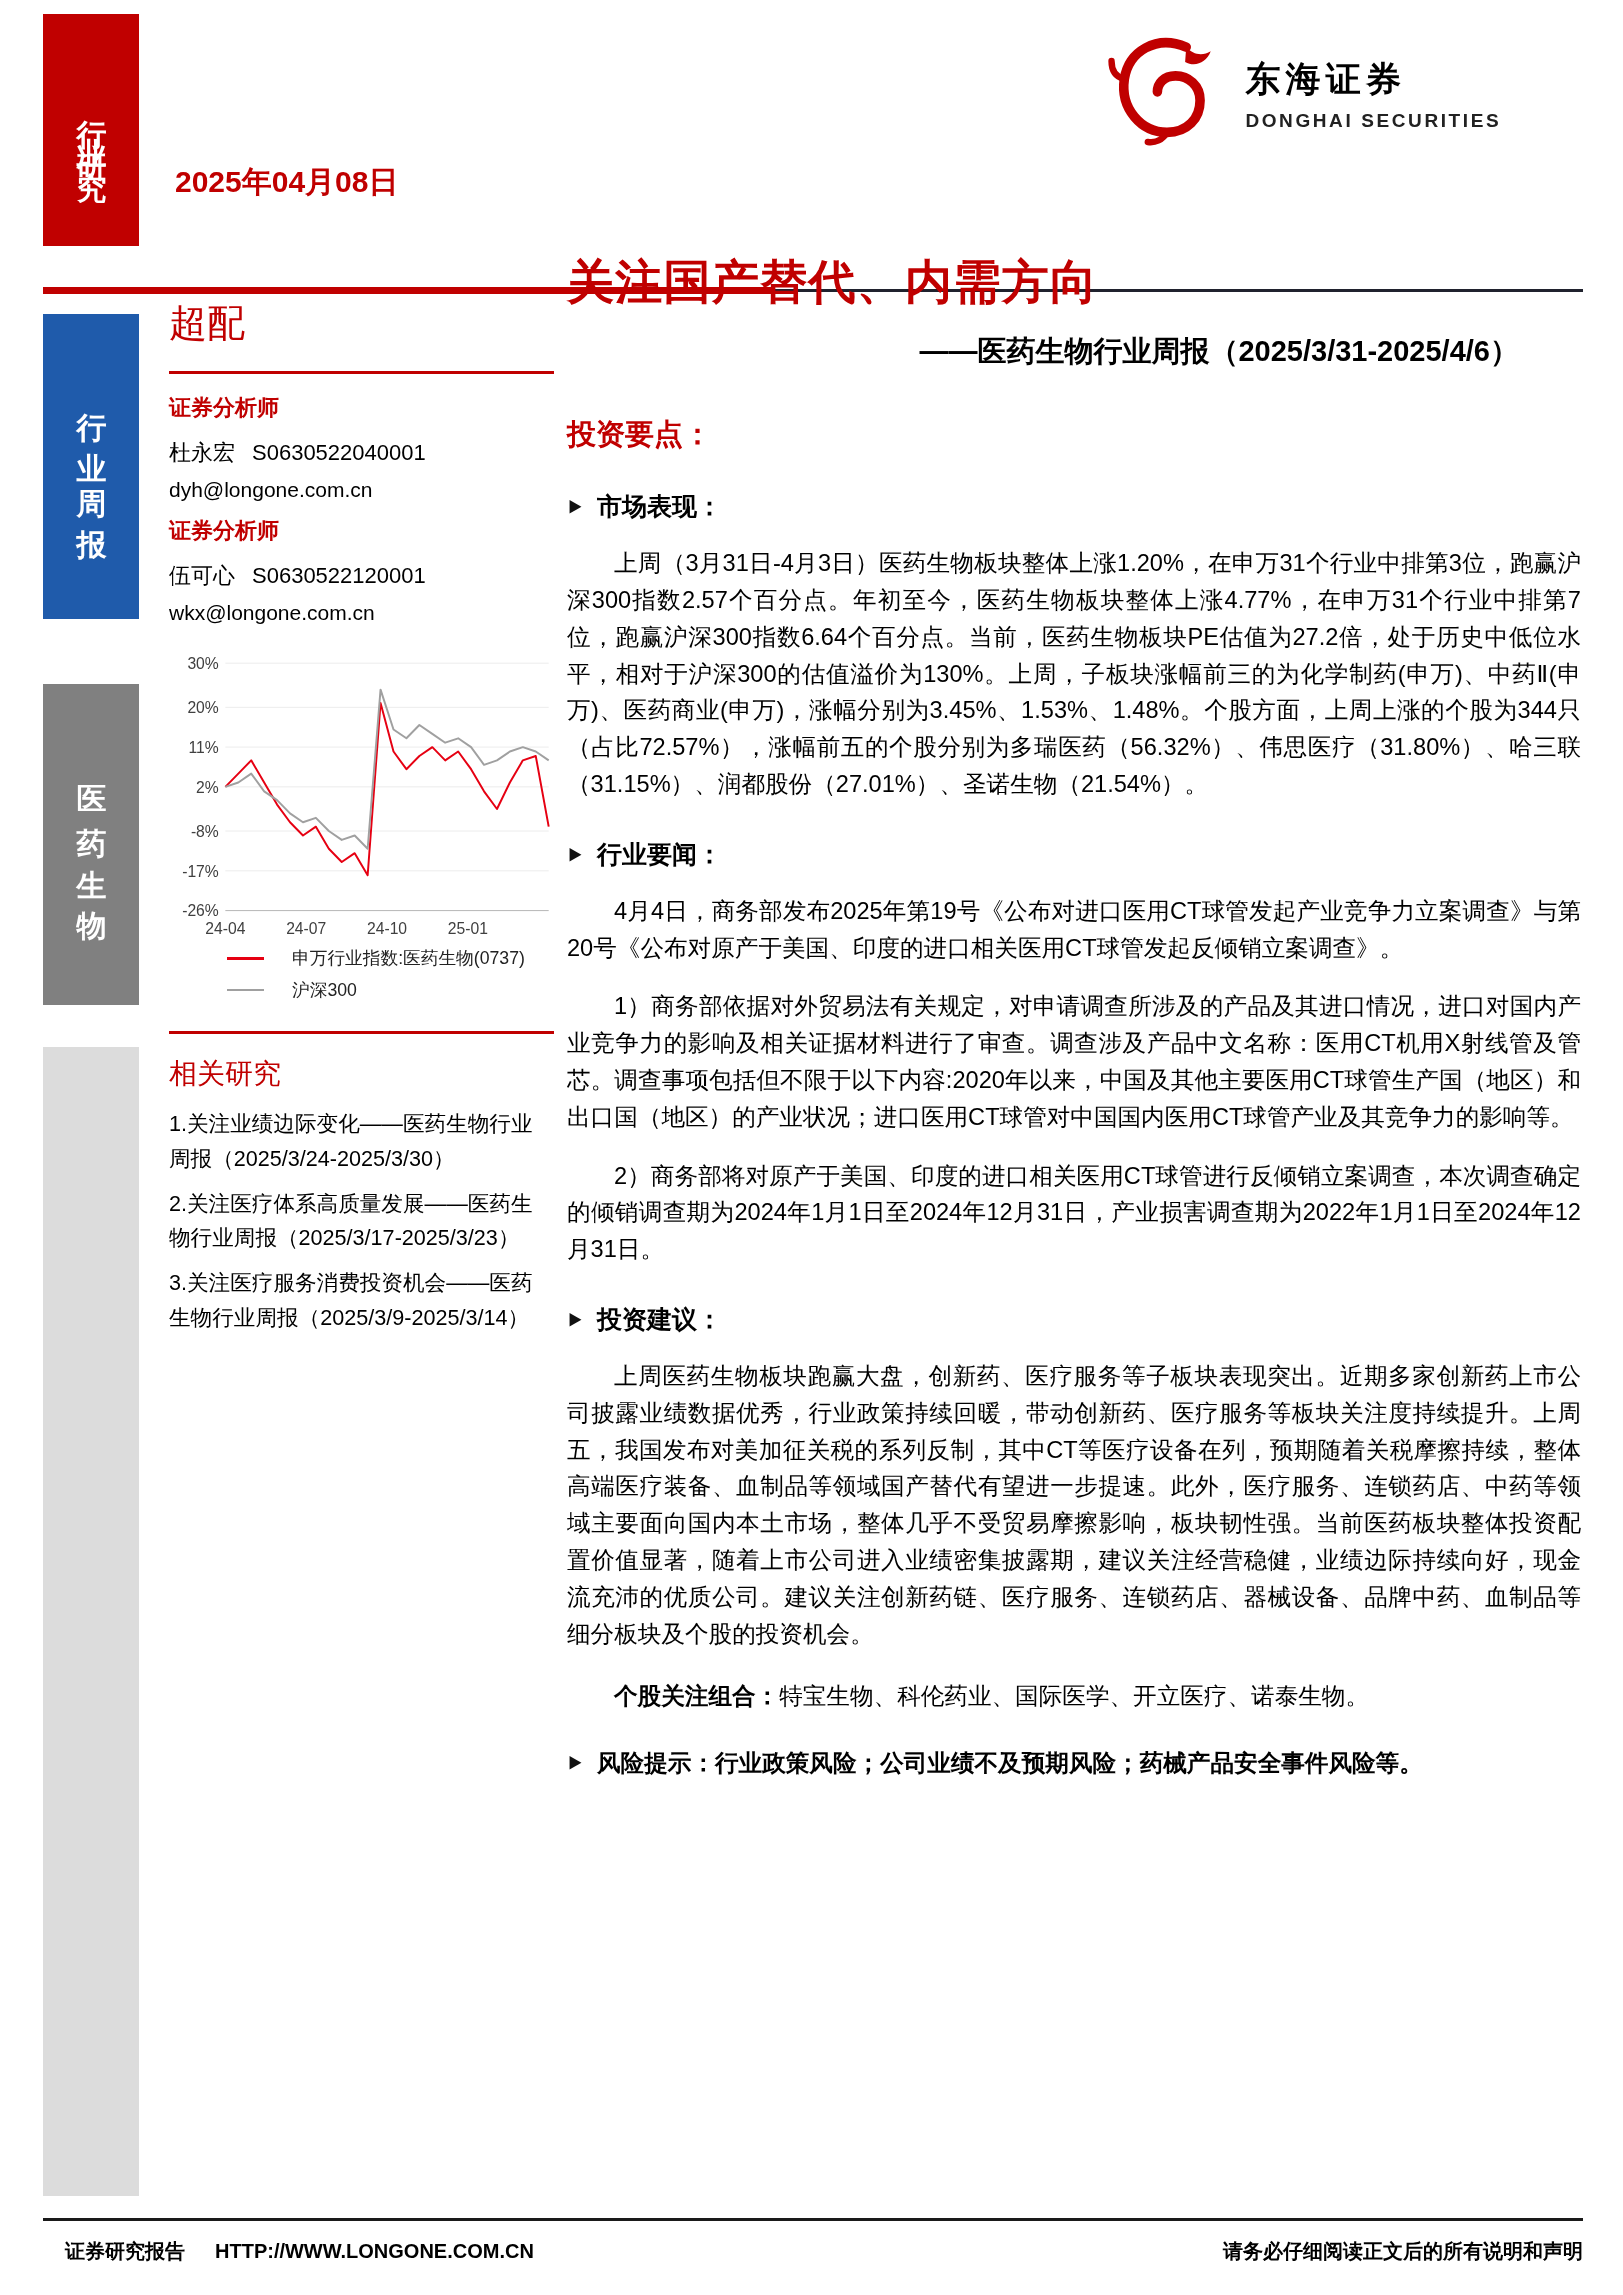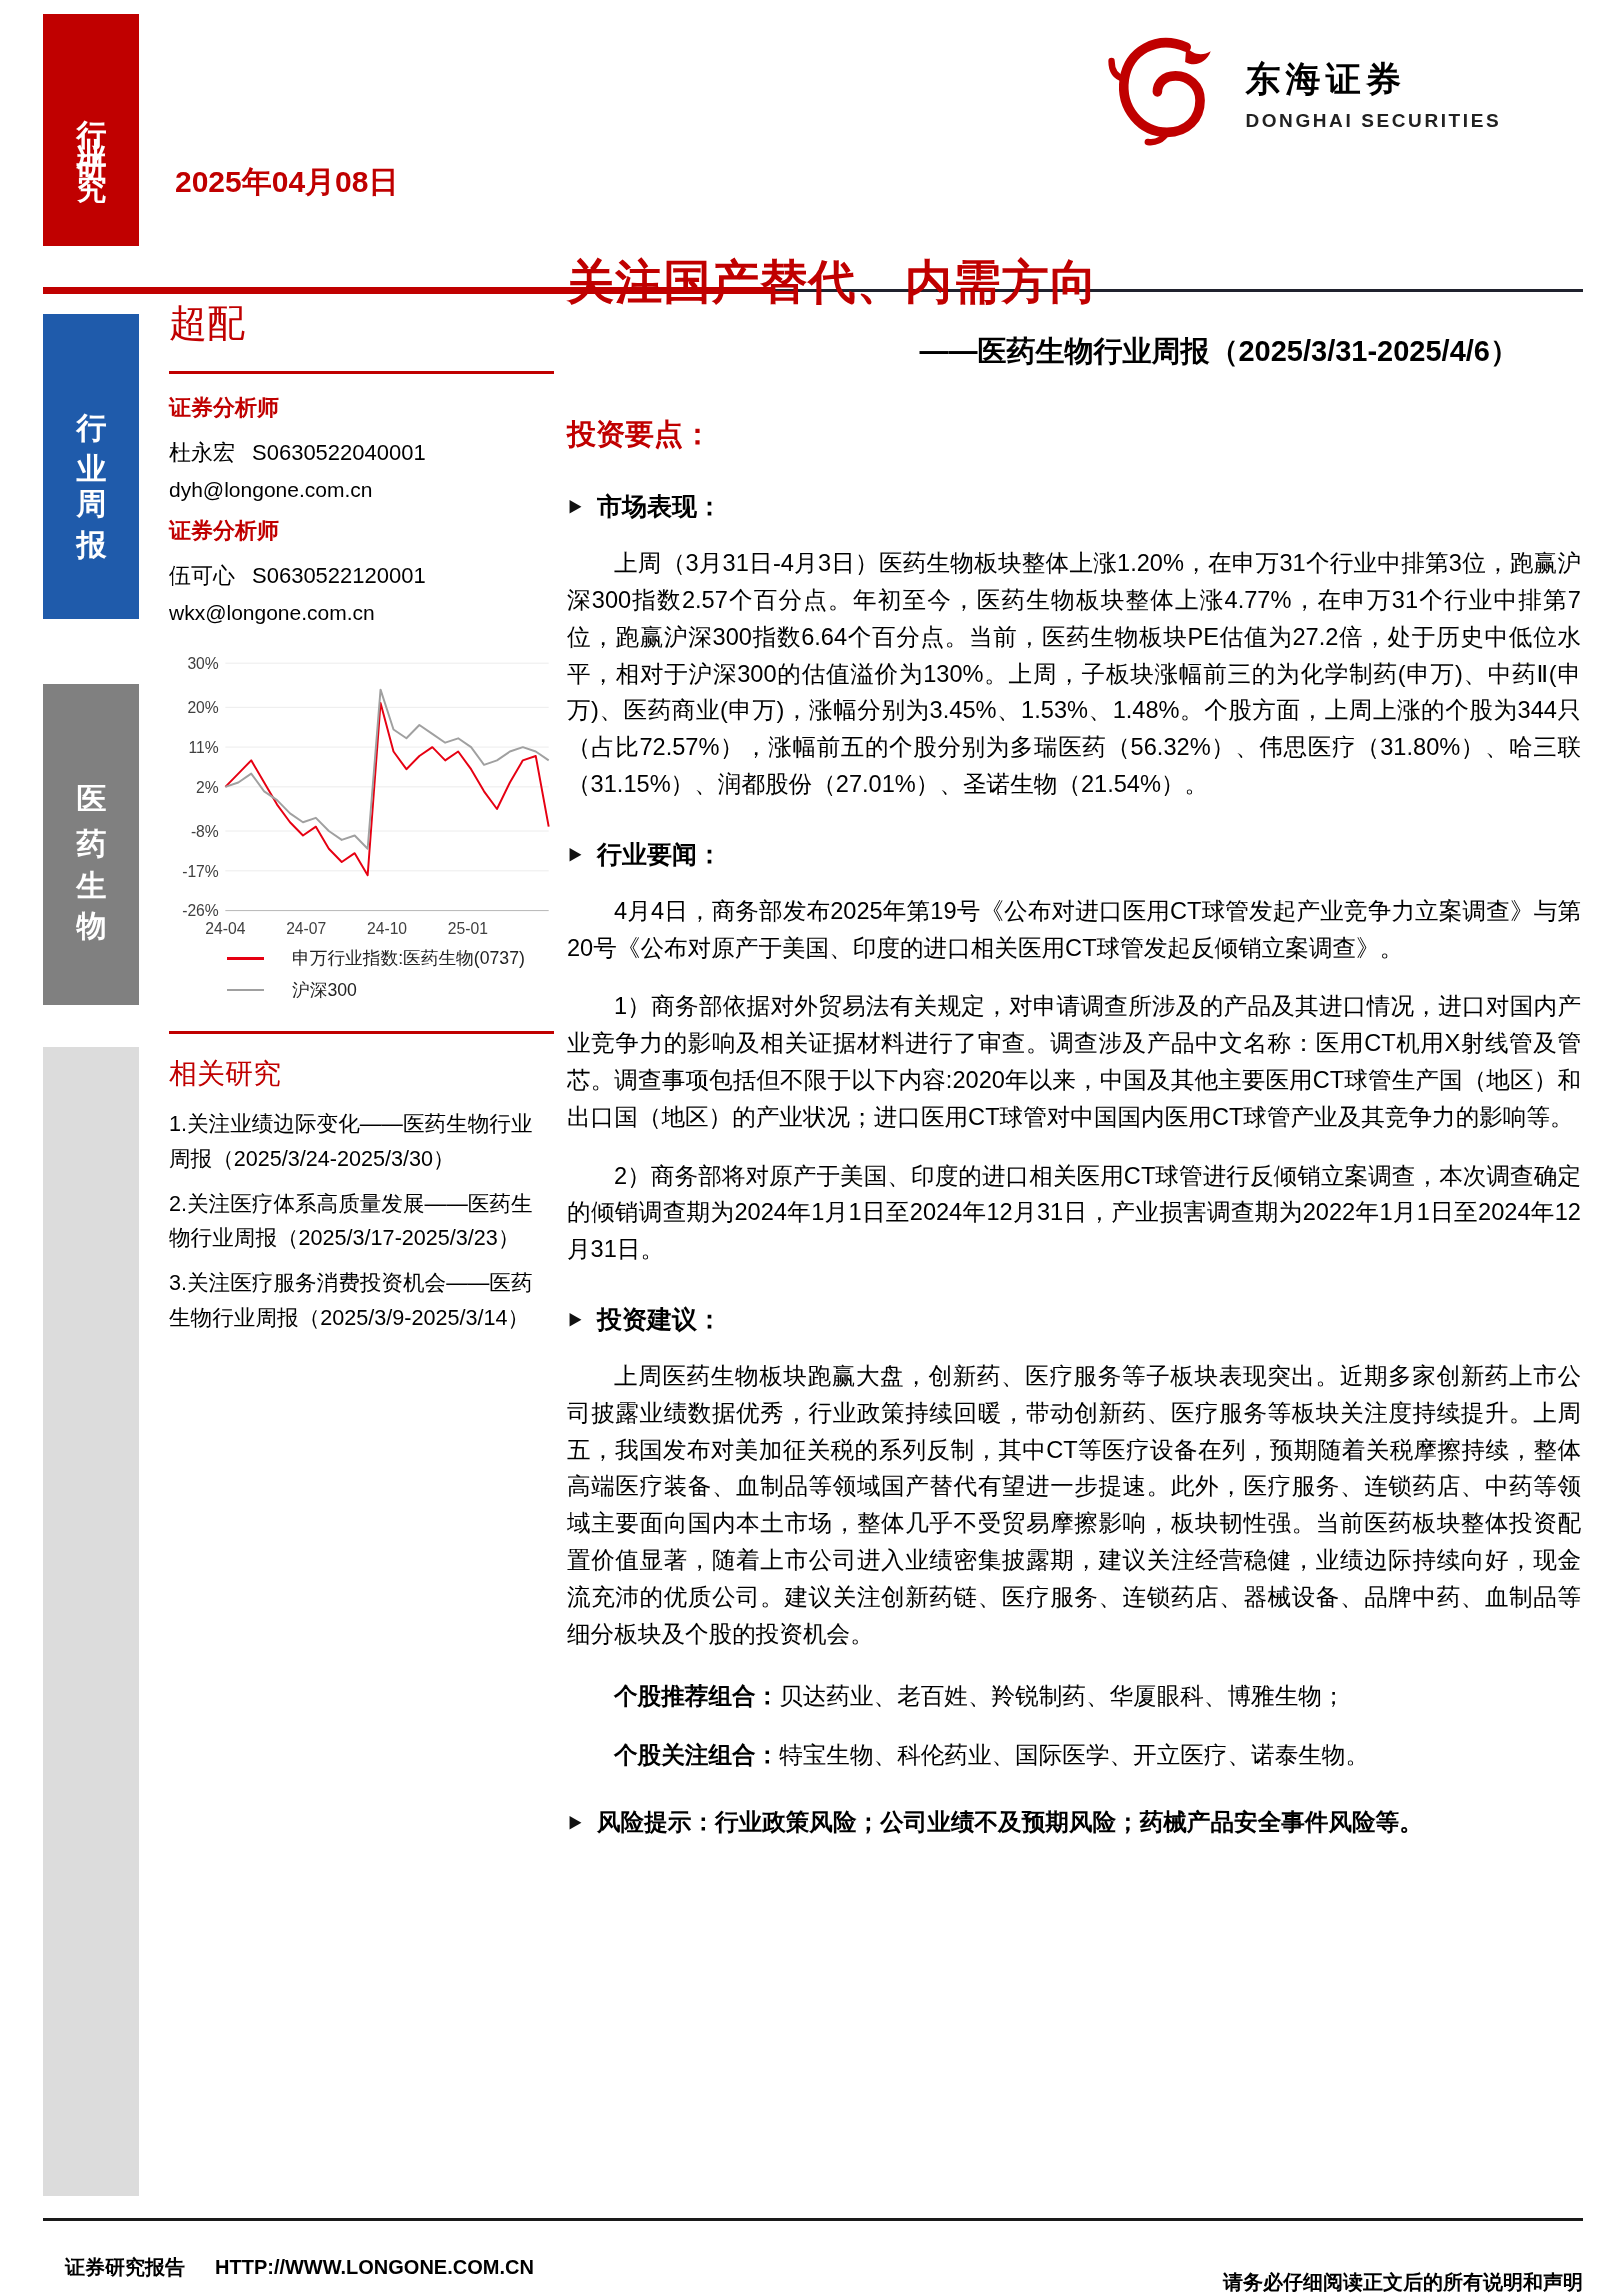--- a/index.html
+++ b/index.html
@@ -68,21 +68,21 @@
   .para{font-size:23.6px;line-height:1.56;text-align:justify;text-indent:47px;margin-top:22px;color:#000;}
   .stock-line{font-size:23.6px;margin-top:27.5px;margin-left:47px;color:#000;}
   .stock-label{font-weight:bold;}
   .risk .sec-title{font-size:23.6px;}
 
   
   .footer-rule{position:absolute;left:43px;top:2218px;width:1540px;height:2.6px;background:#1a1a1a;}
   .footer{position:absolute;left:43px;top:2238px;width:1540px;display:flex;align-items:center;font-size:20px;color:#000;font-weight:bold;}
   .footer .report-type{margin-left:22px;}
   .footer .site{margin-left:30px;}
-  .footer .disclaimer{margin-left:auto;margin-top:31px;}
+  .footer .disclaimer{margin-left:auto;}
 </style>
 </head>
 <body>
 
 <div class="tab tab-red">
   <span>行业研究</span>
 </div>
 <div class="tab tab-blue">
   <span>行业周报</span>
 </div>
@@ -210,23 +210,20 @@
     <div class="sec-head">
       <span class="bullet">
         <svg viewBox="0 0 20 20">
             <path d="M3 2 L17 10 L3 18 Z" fill="#111"></path>
           </svg>
       </span>
       <span class="sec-title">投资建议：</span>
     </div>
     <p class="para">上周医药生物板块跑赢大盘，创新药、医疗服务等子板块表现突出。近期多家创新药上市公司披露业绩数据优秀，行业政策持续回暖，带动创新药、医疗服务等板块关注度持续提升。上周五，我国发布对美加征关税的系列反制，其中CT等医疗设备在列，预期随着关税摩擦持续，整体高端医疗装备、血制品等领域国产替代有望进一步提速。此外，医疗服务、连锁药店、中药等领域主要面向国内本土市场，整体几乎不受贸易摩擦影响，板块韧性强。当前医药板块整体投资配置价值显著，随着上市公司进入业绩密集披露期，建议关注经营稳健，业绩边际持续向好，现金流充沛的优质公司。建议关注创新药链、医疗服务、连锁药店、器械设备、品牌中药、血制品等细分板块及个股的投资机会。</p>
     <p class="stock-line">
-      <span class="stock-label">个股推荐组合：</span><span>贝达药业、老百姓、羚锐制药、华厦眼科、博雅生物；</span>
-    </p>
-    <p class="stock-line">
       <span class="stock-label">个股关注组合：</span><span>特宝生物、科伦药业、国际医学、开立医疗、诺泰生物。</span>
     </p>
   </div>
 
   <div class="section risk">
     <div class="sec-head">
       <span class="bullet">
         <svg viewBox="0 0 20 20">
             <path d="M3 2 L17 10 L3 18 Z" fill="#111"></path>
           </svg>

